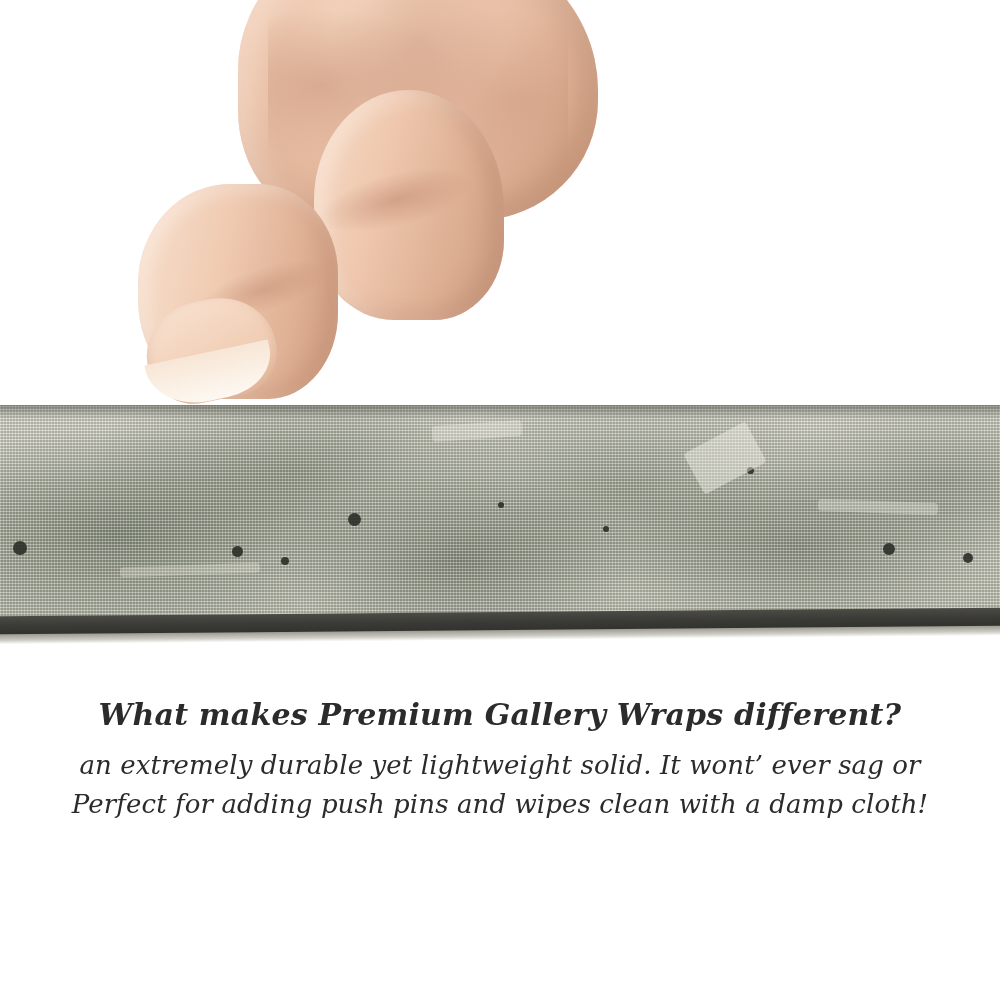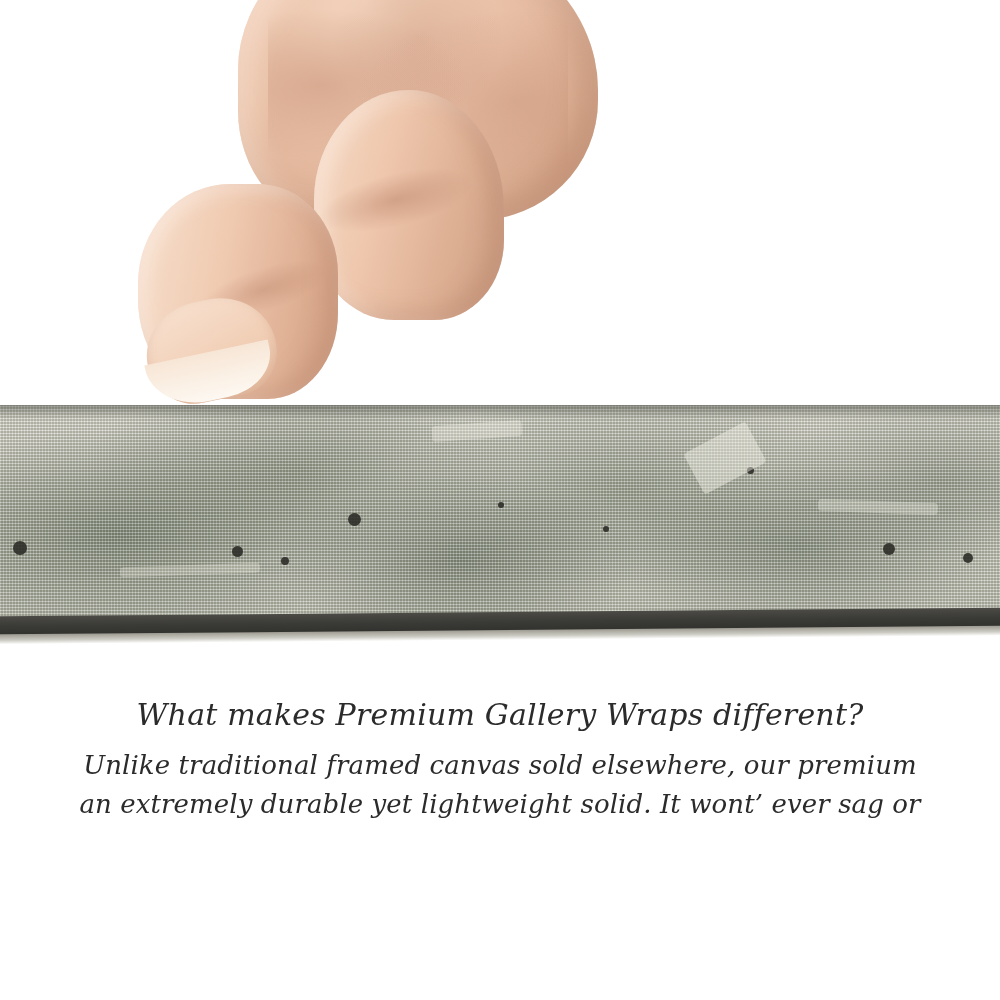--- a/index.html
+++ b/index.html
@@ -194,21 +194,21 @@
     left: 0;
     top: 695px;
     width: 1000px;
     text-align: center;
     color: #2b2b2b;
     font-family: "DejaVu Serif", serif;
     font-style: italic;
   }
   .caption-heading {
     font-size: 30px;
-    font-weight: 400;
+    font-weight: 700;
     line-height: 1.35;
     margin-bottom: 10px;
     letter-spacing: 0.2px;
   }
   .caption-line {
     font-size: 26px;
     font-weight: 400;
     line-height: 1.52;
     letter-spacing: 0.1px;
   }
@@ -249,17 +249,17 @@
       <div class="scratch" style="left:818px; top:96px; width:120px; height:12px; transform:rotate(2deg); opacity:.40;"></div>
       <div class="scratch" style="left:120px; top:160px; width:140px; height:10px; transform:rotate(-2deg); opacity:.35;"></div>
     </div>
 
     <div class="canvas-edge-dark"></div>
     <div class="canvas-edge-light"></div>
   </div>
 
   <div class="caption">
     <div class="caption-heading">What makes Premium Gallery Wraps different?</div>
-    <div class="caption-line">Unlike traditional framed canvas sold elsewhere, our premium</div>
     <div class="caption-line">an extremely durable yet lightweight solid. It wont’ ever sag or</div>
+    <div class="caption-line">Perfect for adding push pins and wipes clean with a damp cloth!</div>
   </div>
 
 </div>
 
 </body></html>

